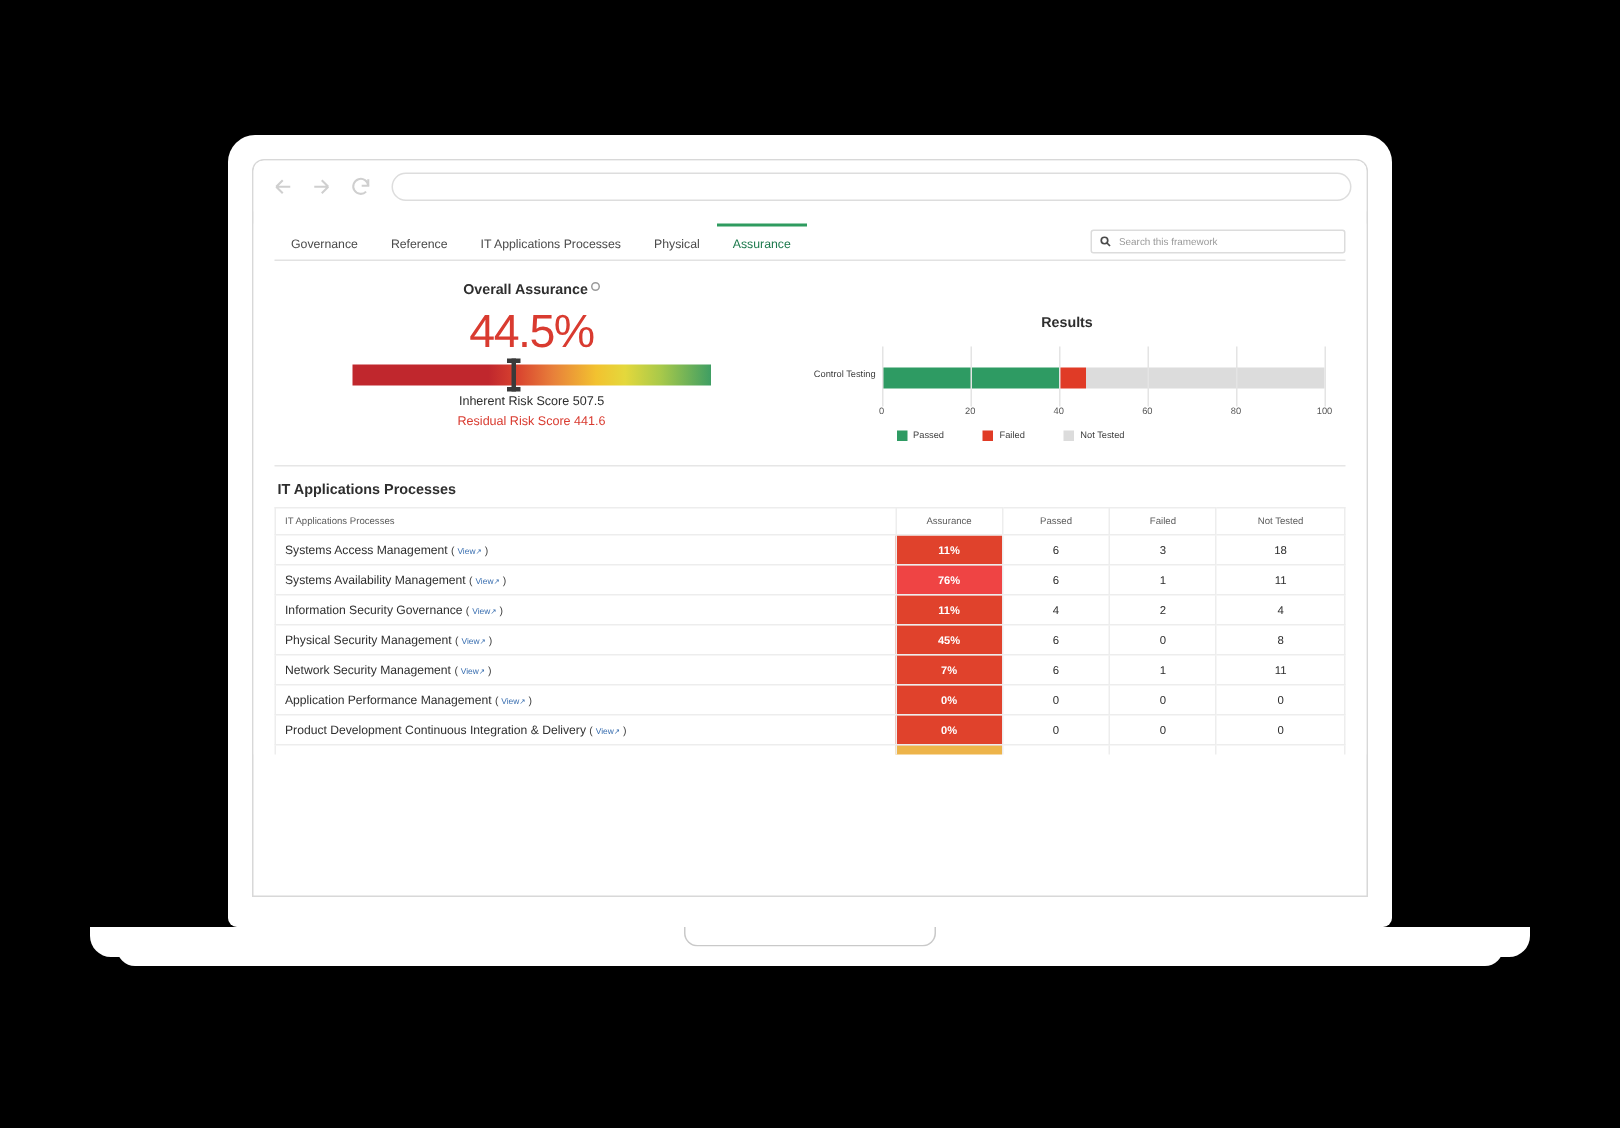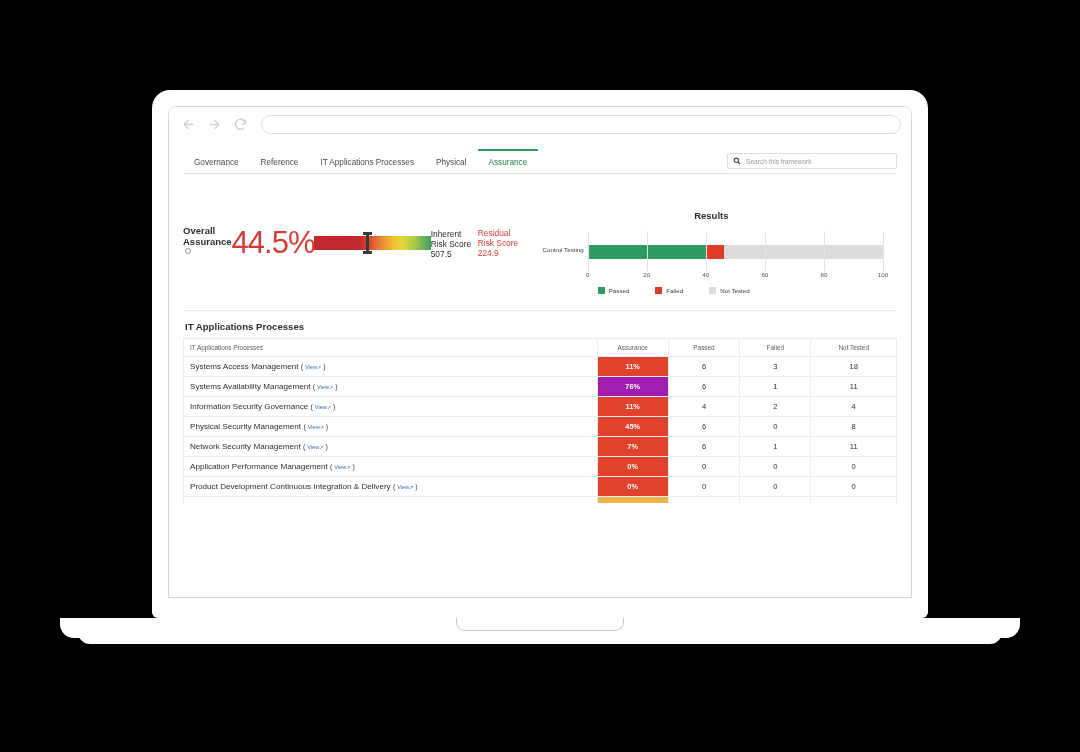--- a/index.html
+++ b/index.html
@@ -97,21 +97,21 @@
   .search {
     display: flex; align-items: center; gap: 5px;
     width: 170px; height: 16px; margin-bottom: 4px;
     border: 1px solid #dcdcdc; border-radius: 2px; padding: 0 5px;
   }
   .search-icon { width: 8px; height: 8px; color: #4a4a4a; flex: none; }
   .search-ph { font-size: 6.6px; color: #9a9a9a; }
 
   
   .panels { display: flex; padding: 14px 0 10px; }
-  .panel-left { width: 48%; display: flex; flex-direction: row; align-items: center; }
+  .panel-left { width: 48%; display: flex; flex-direction: column; align-items: center; }
   .panel-right { width: 52%; margin-top: 22px; }
 
   .panel-title { font-size: 9.5px; font-weight: bold; color: #2e2e2e; }
   .info-dot {
     display:inline-block; width: 6px; height: 6px; border-radius: 50%;
     border: 1px solid #9b9b9b; margin-left: 2px; vertical-align: 2px;
   }
   .big-pct {
     font-size: 31px; color: #d93b30; font-weight: 400; margin-top: 4px; letter-spacing: -1px;
   }
@@ -237,21 +237,21 @@
         <div class="panel-left">
           <div class="panel-title">
             <span>Overall Assurance</span><span class="info-dot"></span>
           </div>
           <div class="big-pct">44.5%</div>
           <div class="gauge-wrap">
             <div class="gauge"></div>
             <div class="gauge-marker" id="gaugeMarker" style="left: 44.5%;"></div>
           </div>
           <div class="risk-line">Inherent Risk Score 507.5</div>
-          <div class="risk-line residual">Residual Risk Score 224.9</div>
+          <div class="risk-line residual">Residual Risk Score 441.6</div>
         </div>
 
         <div class="panel-right">
           <div class="results-head">Results</div>
           <div class="chart">
             <div class="plot" id="plotArea">
               <div class="cat-label">Control Testing</div>
               <div class="bar" id="stackBar" style="left: 0%; width: 100%;">
                   <div class="seg" style="width: 40%; background: rgb(46, 155, 99);"></div>
                   <div class="seg" style="width: 6%; background: rgb(224, 59, 38);"></div>
@@ -315,21 +315,21 @@
         <tbody id="tableBody">
             <tr>
               <td><span>Systems Access Management </span><span class="paren">( </span><span class="viewlink">View<span class="arrow">↗</span></span><span class="paren"> )</span></td>
               <td class="assur" style="background: rgb(224, 66, 44);">11%</td>
               <td class="num">6</td>
               <td class="num">3</td>
               <td class="num">18</td>
             </tr>
             <tr>
               <td><span>Systems Availability Management </span><span class="paren">( </span><span class="viewlink">View<span class="arrow">↗</span></span><span class="paren"> )</span></td>
-              <td class="assur" style="background: #a21caf;">76%</td>
+              <td class="assur" style="background: #ef4444;">76%</td>
               <td class="num">6</td>
               <td class="num">1</td>
               <td class="num">11</td>
             </tr>
             <tr>
               <td><span>Information Security Governance </span><span class="paren">( </span><span class="viewlink">View<span class="arrow">↗</span></span><span class="paren"> )</span></td>
               <td class="assur" style="background: rgb(224, 66, 44);">11%</td>
               <td class="num">4</td>
               <td class="num">2</td>
               <td class="num">4</td>

